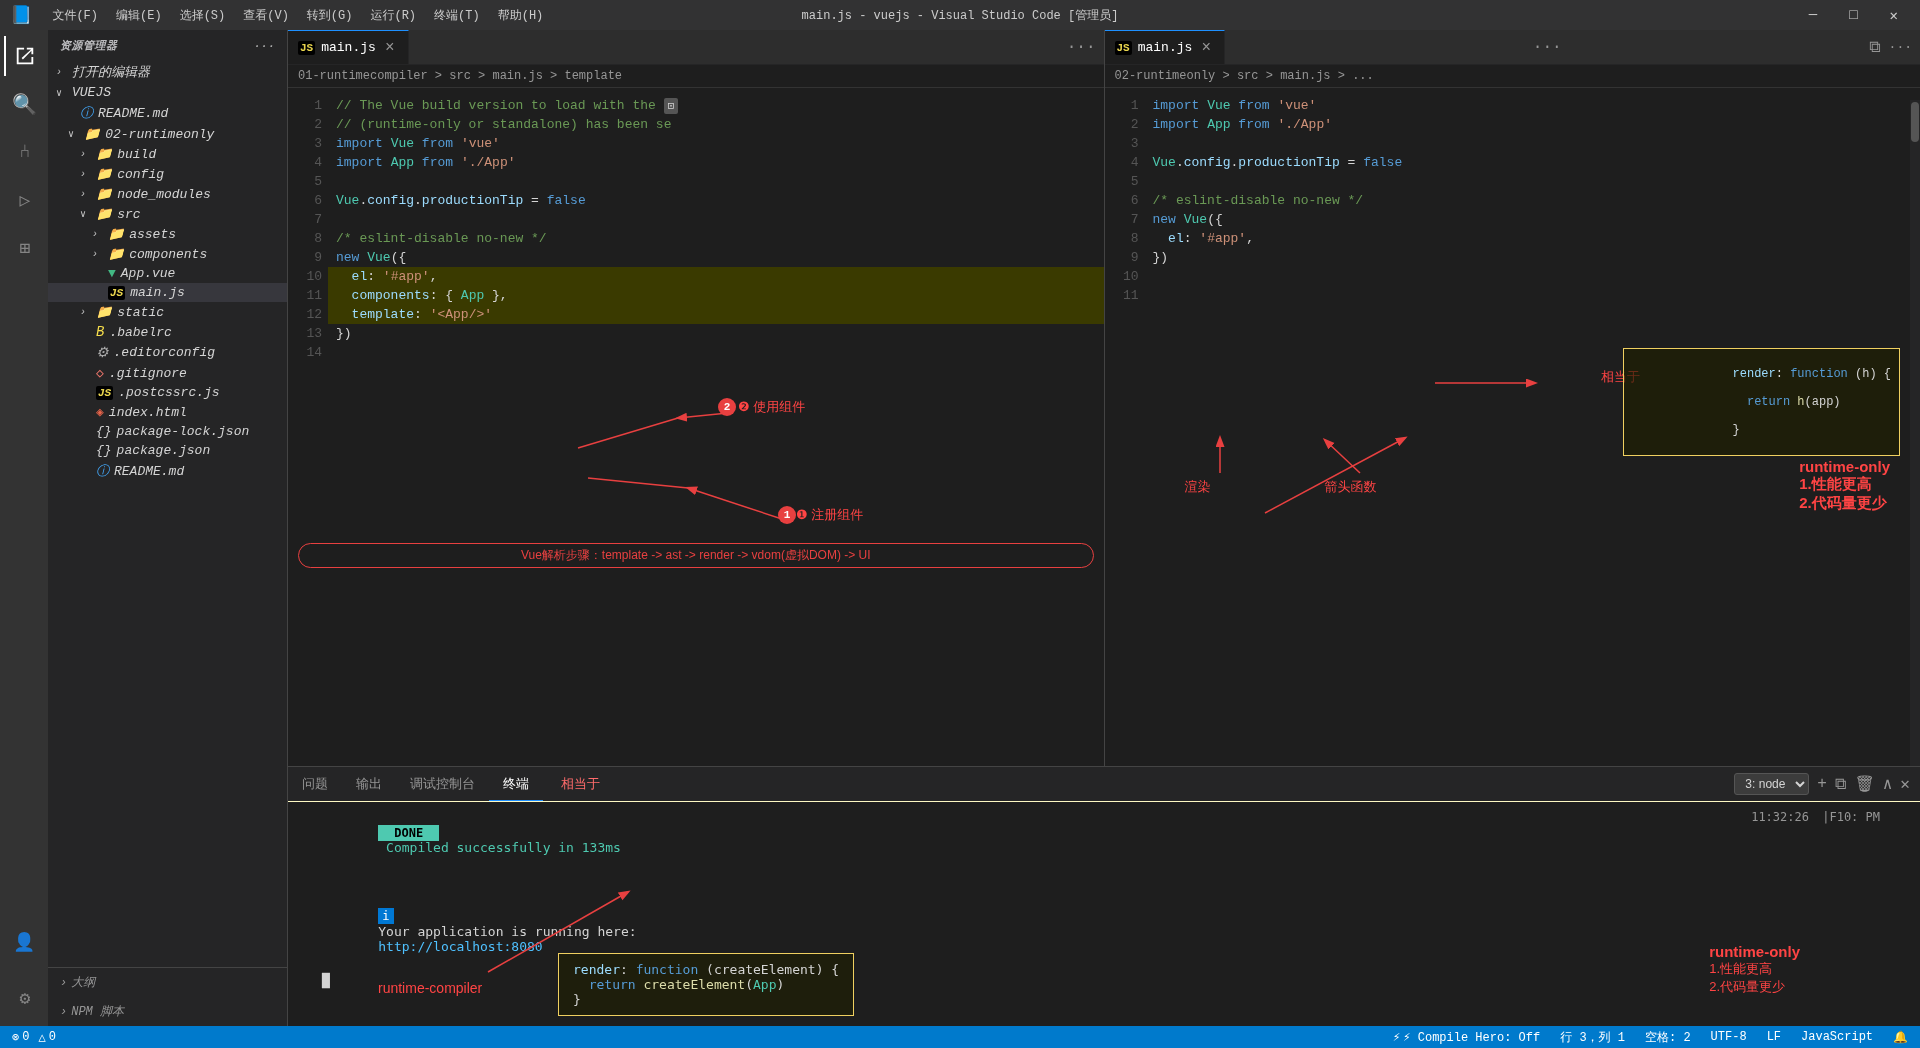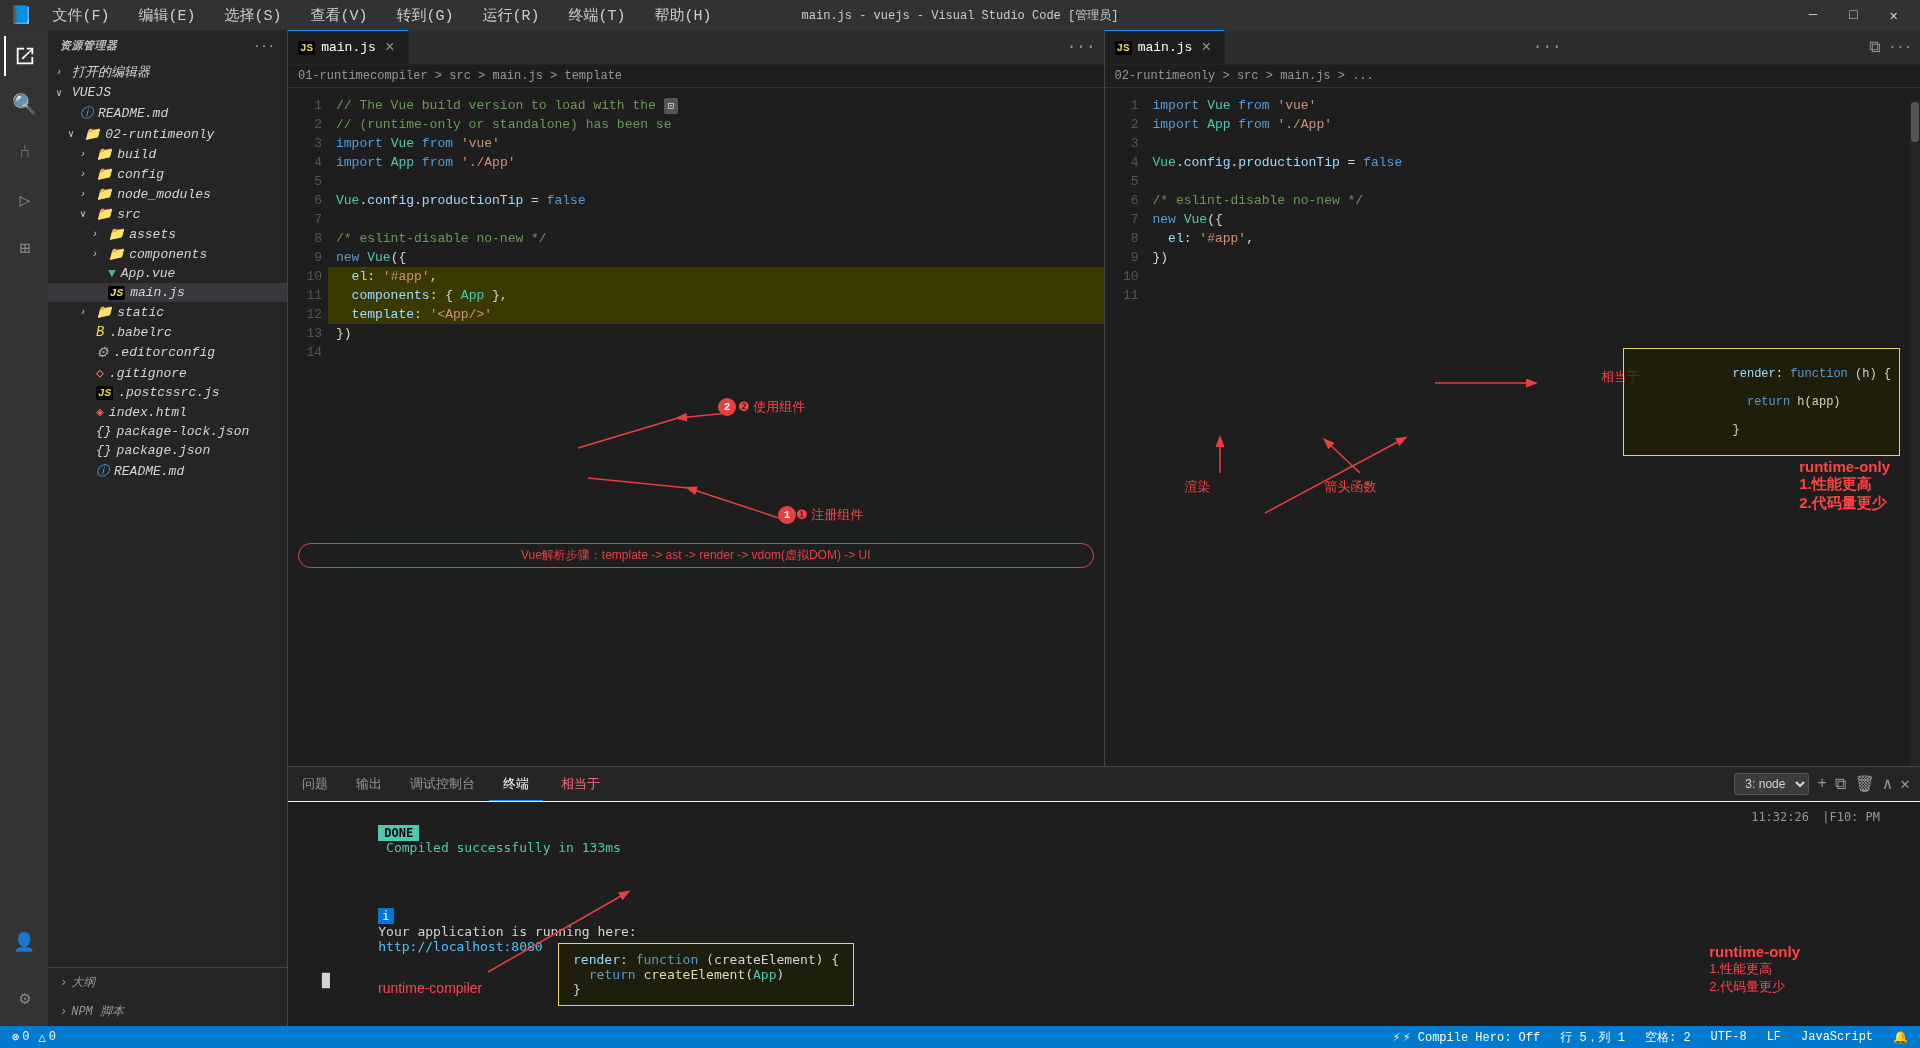--- a/index.html
+++ b/index.html
@@ -1,21 +1,21 @@
 <!DOCTYPE html>
 <html><head>
   <meta charset="utf-8">
   <style>
     * { box-sizing: border-box; margin: 0; padding: 0; }
     body { font-family: 'Consolas', 'Courier New', monospace; background: #1e1e1e; color: #d4d4d4; width: 1920px; height: 1048px; overflow: hidden; font-size: 13px; }
 
     
     .titlebar { background: #323233; height: 30px; display: flex; align-items: center; padding: 0 10px; justify-content: space-between; }
     .titlebar-left { display: flex; align-items: center; gap: 16px; }
-    .titlebar-menu { display: flex; gap: 21px; font-size: 15px; color: #cccccc; }
+    .titlebar-menu { display: flex; gap: 10px; font-size: 12px; color: #cccccc; }
     .titlebar-menu span { cursor: pointer; padding: 2px 4px; }
     .titlebar-title { font-size: 12px; color: #cccccc; position: absolute; left: 50%; transform: translateX(-50%); }
     .titlebar-controls { display: flex; gap: 8px; }
     .vs-icon { color: #0078d4; font-size: 18px; font-weight: bold; }
 
     
     .main-layout { display: flex; height: calc(1048px - 30px - 22px); }
 
     
     .activity-bar { width: 48px; background: #333333; display: flex; flex-direction: column; align-items: center; padding-top: 6px; gap: 8px; }
@@ -90,21 +90,21 @@
     .panel-tabs { background: #252526; height: 35px; display: flex; align-items: stretch; border-bottom: 1px solid #fef9c3; }
     .panel-tab { display: flex; align-items: center; padding: 0 14px; cursor: pointer; font-size: 13px; color: #969696; border-bottom: 1px solid transparent; }
     .panel-tab.active { color: #ffffff; border-bottom-color: #1e90ff; }
     .panel-tab-label { color: #ff6b6b; font-family: 'Microsoft YaHei', sans-serif; margin-left: 4px; }
     .panel-controls { margin-left: auto; display: flex; align-items: center; gap: 8px; padding: 0 10px; }
     .panel-control-btn { color: #969696; cursor: pointer; font-size: 16px; display: flex; align-items: center; }
     .terminal-select { background: #3c3c3c; border: 1px solid #555; color: #d4d4d4; padding: 2px 6px; font-size: 12px; border-radius: 3px; cursor: pointer; }
     .panel-body { flex: 1; padding: 8px 12px; font-size: 13px; font-family: 'Consolas', monospace; overflow: hidden; position: relative; }
 
     
-    .terminal-done { background: #4ec9b0; color: #000; padding: 1px 6px; margin-right: 8px; font-weight: bold; font-size: 12px; }
+    .terminal-done { background: #4ec9b0; color: #000; padding: 1px 16px; margin-right: 8px; font-weight: bold; font-size: 12px; }
     .terminal-line { margin-bottom: 4px; white-space: pre; }
     .terminal-prompt { display: inline-block; background: #0078d4; color: white; padding: 1px 4px; margin-right: 6px; font-size: 12px; }
     .t-green { color: #4ec9b0; }
     .t-white { color: #d4d4d4; }
     .t-blue { color: #4fc1ff; }
 
     
     .status-bar { height: 22px; background: #007acc; display: flex; align-items: center; padding: 0 8px; font-size: 12px; color: #ffffff; gap: 12px; }
     .status-left { display: flex; align-items: center; gap: 10px; }
     .status-right { margin-left: auto; display: flex; align-items: center; gap: 12px; }
@@ -505,21 +505,21 @@
         <div class="terminal-line">&nbsp;</div>
         <div class="terminal-line">
           <span class="terminal-prompt">i</span>
           <span class="t-white">Your application is running here: </span>
           <span class="t-blue">http://localhost:8080</span>
         </div>
         <div style="margin-top:4px;margin-left:22px;color:#d4d4d4;">█</div>
 
         <div class="red-text" style="position:absolute;left:90px;bottom:30px;font-size:14px;">runtime-compiler</div>
 
-        <div class="bottom-box" style="left:270px;bottom:20px;">
+        <div class="bottom-box" style="left:270px;bottom:10px;">
           <span class="prop">render</span>: <span class="kw">function</span> (createElement) {<br>
           &nbsp;&nbsp;<span class="kw">return</span> <span class="fn">createElement</span>(<span class="cls">App</span>)<br>
           }
         </div>
 
         <div style="position:absolute;right:120px;bottom:30px;">
           <div class="red-text" style="font-size:15px;font-weight:bold;">runtime-only</div>
           <div class="red-text" style="font-size:13px;">1.性能更高</div>
           <div class="red-text" style="font-size:13px;">2.代码量更少</div>
         </div>
@@ -547,21 +547,21 @@
       <span style="margin-left:6px;">△</span>
       <span>0</span>
     </div>
   </div>
   <div class="status-right">
     <div class="status-item">
       <span>⚡</span>
       <span>⚡ Compile Hero: Off</span>
     </div>
     <div class="status-item">
-      <span>行 5，列 1</span>
+      <span>行 3，列 1</span>
     </div>
     <div class="status-item">
       <span>空格: 2</span>
     </div>
     <div class="status-item">
       <span>UTF-8</span>
     </div>
     <div class="status-item">
       <span>LF</span>
     </div>

